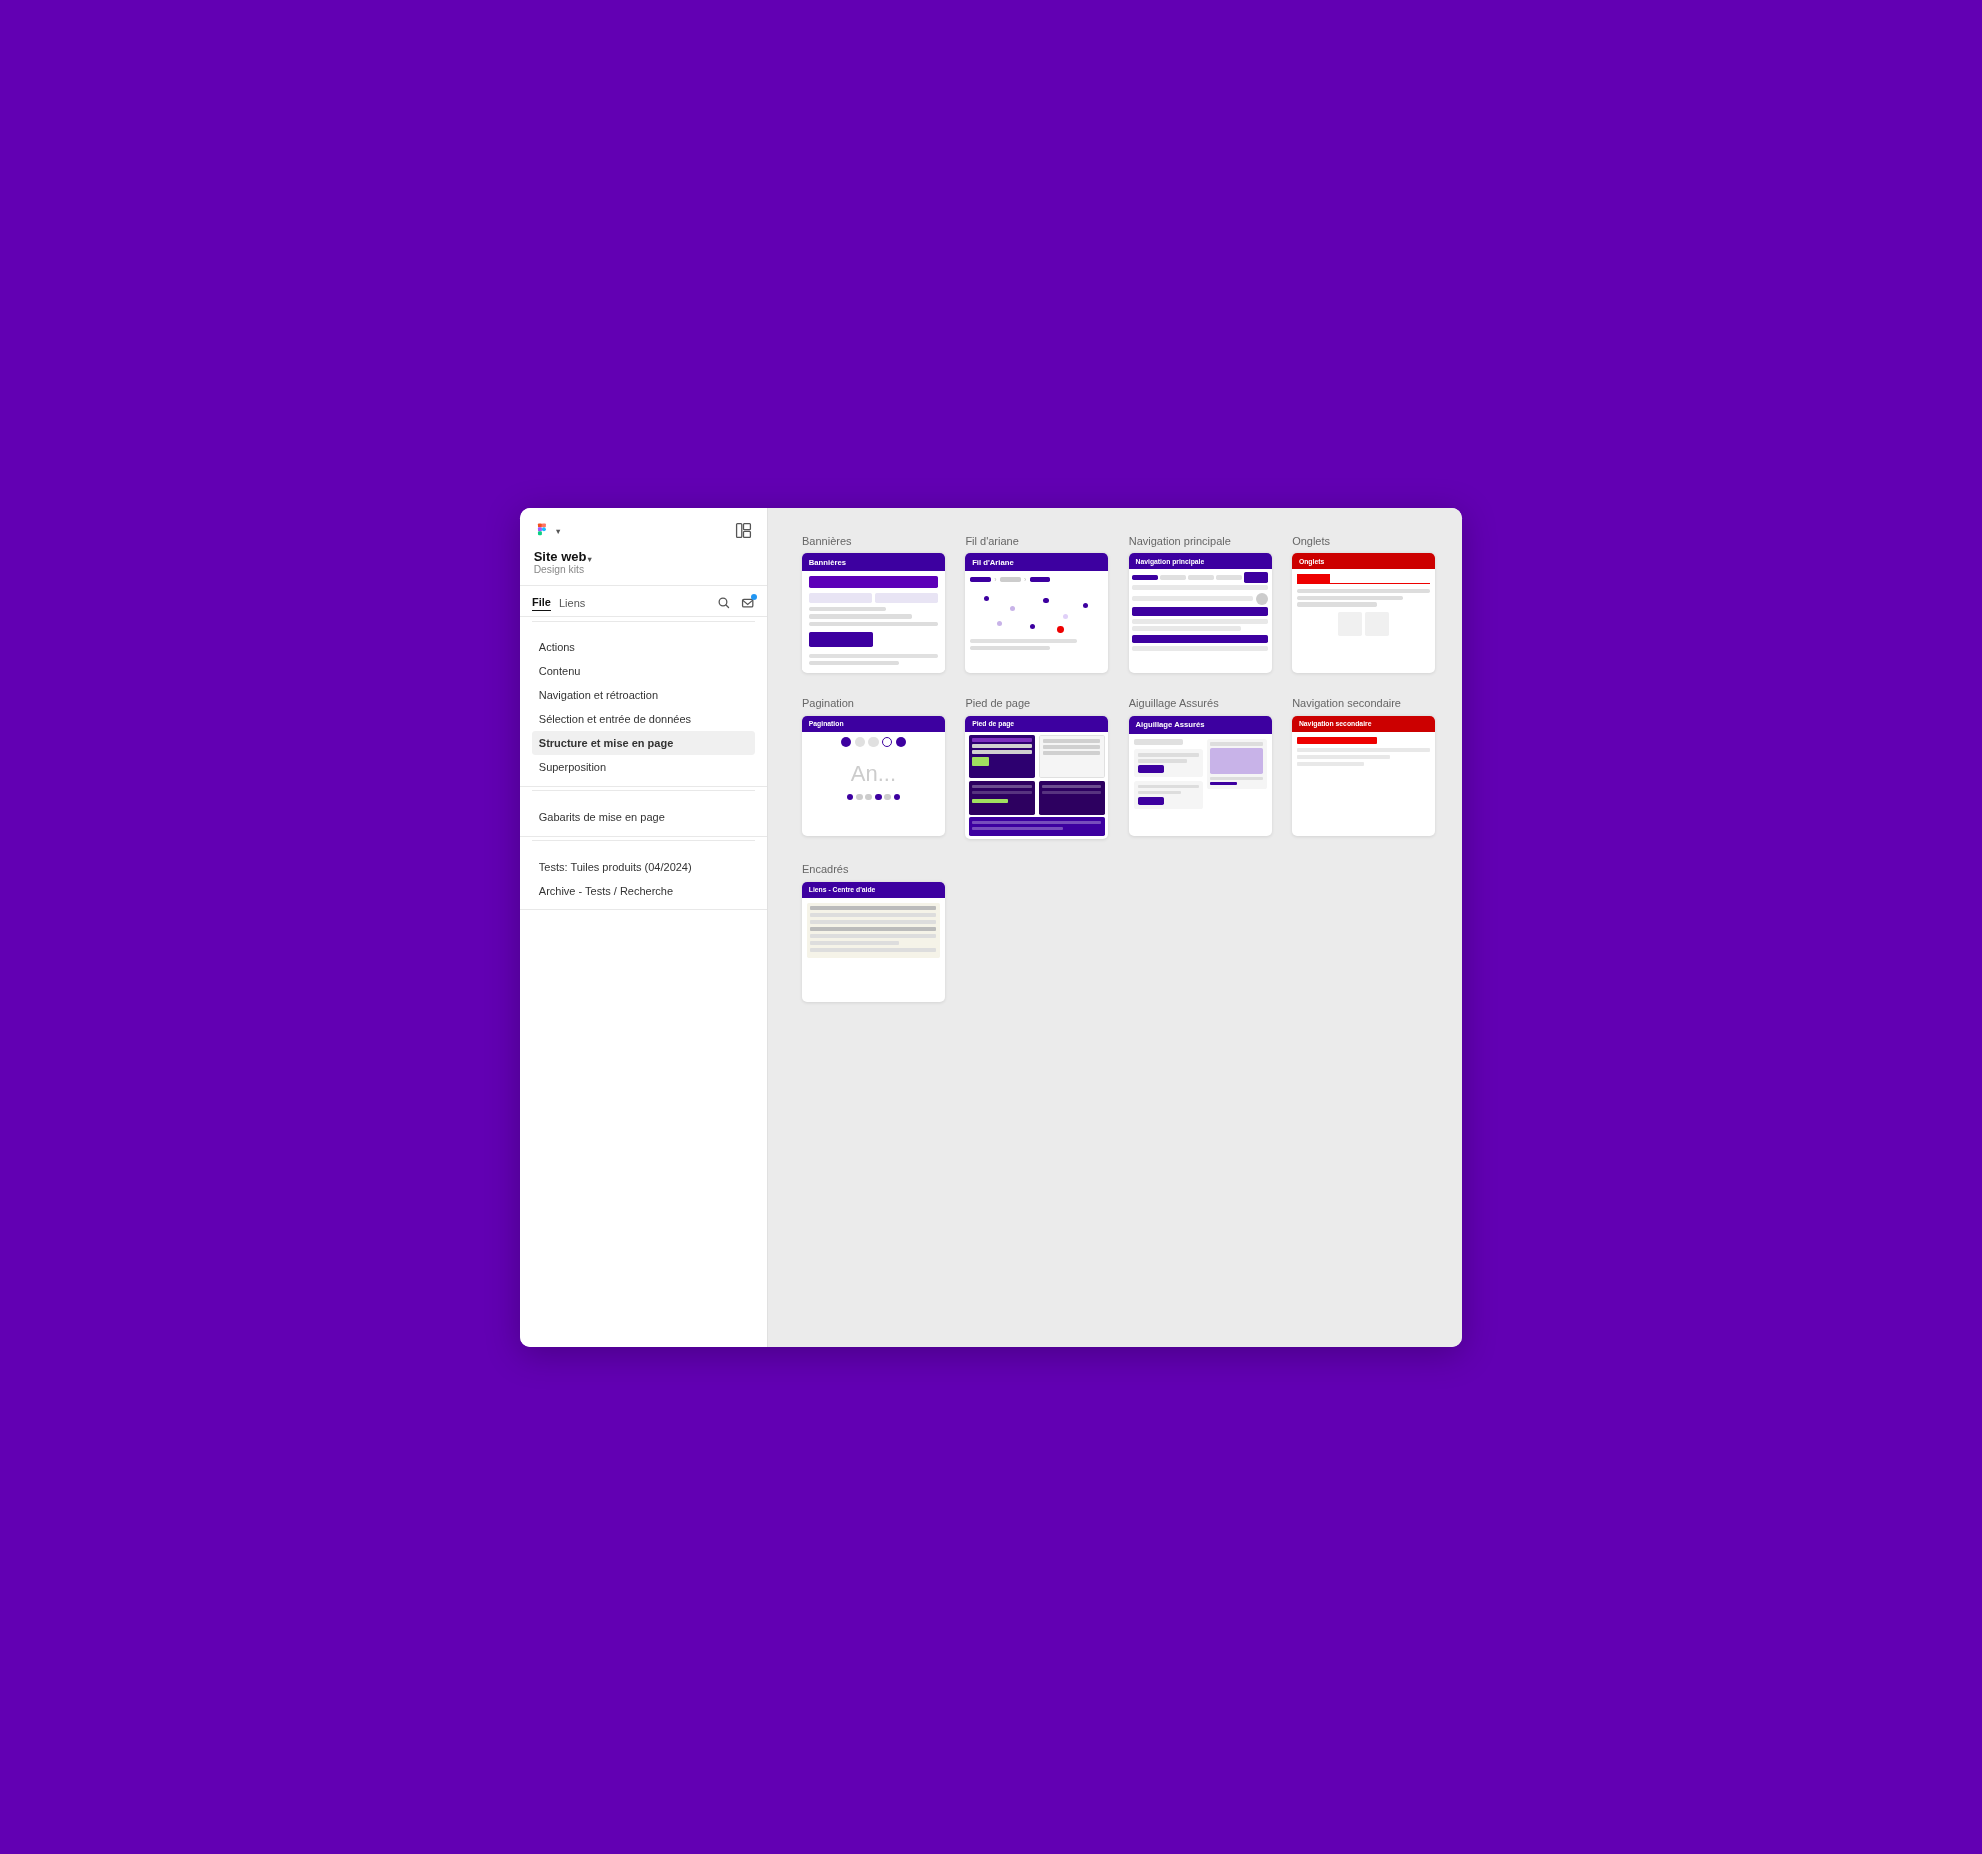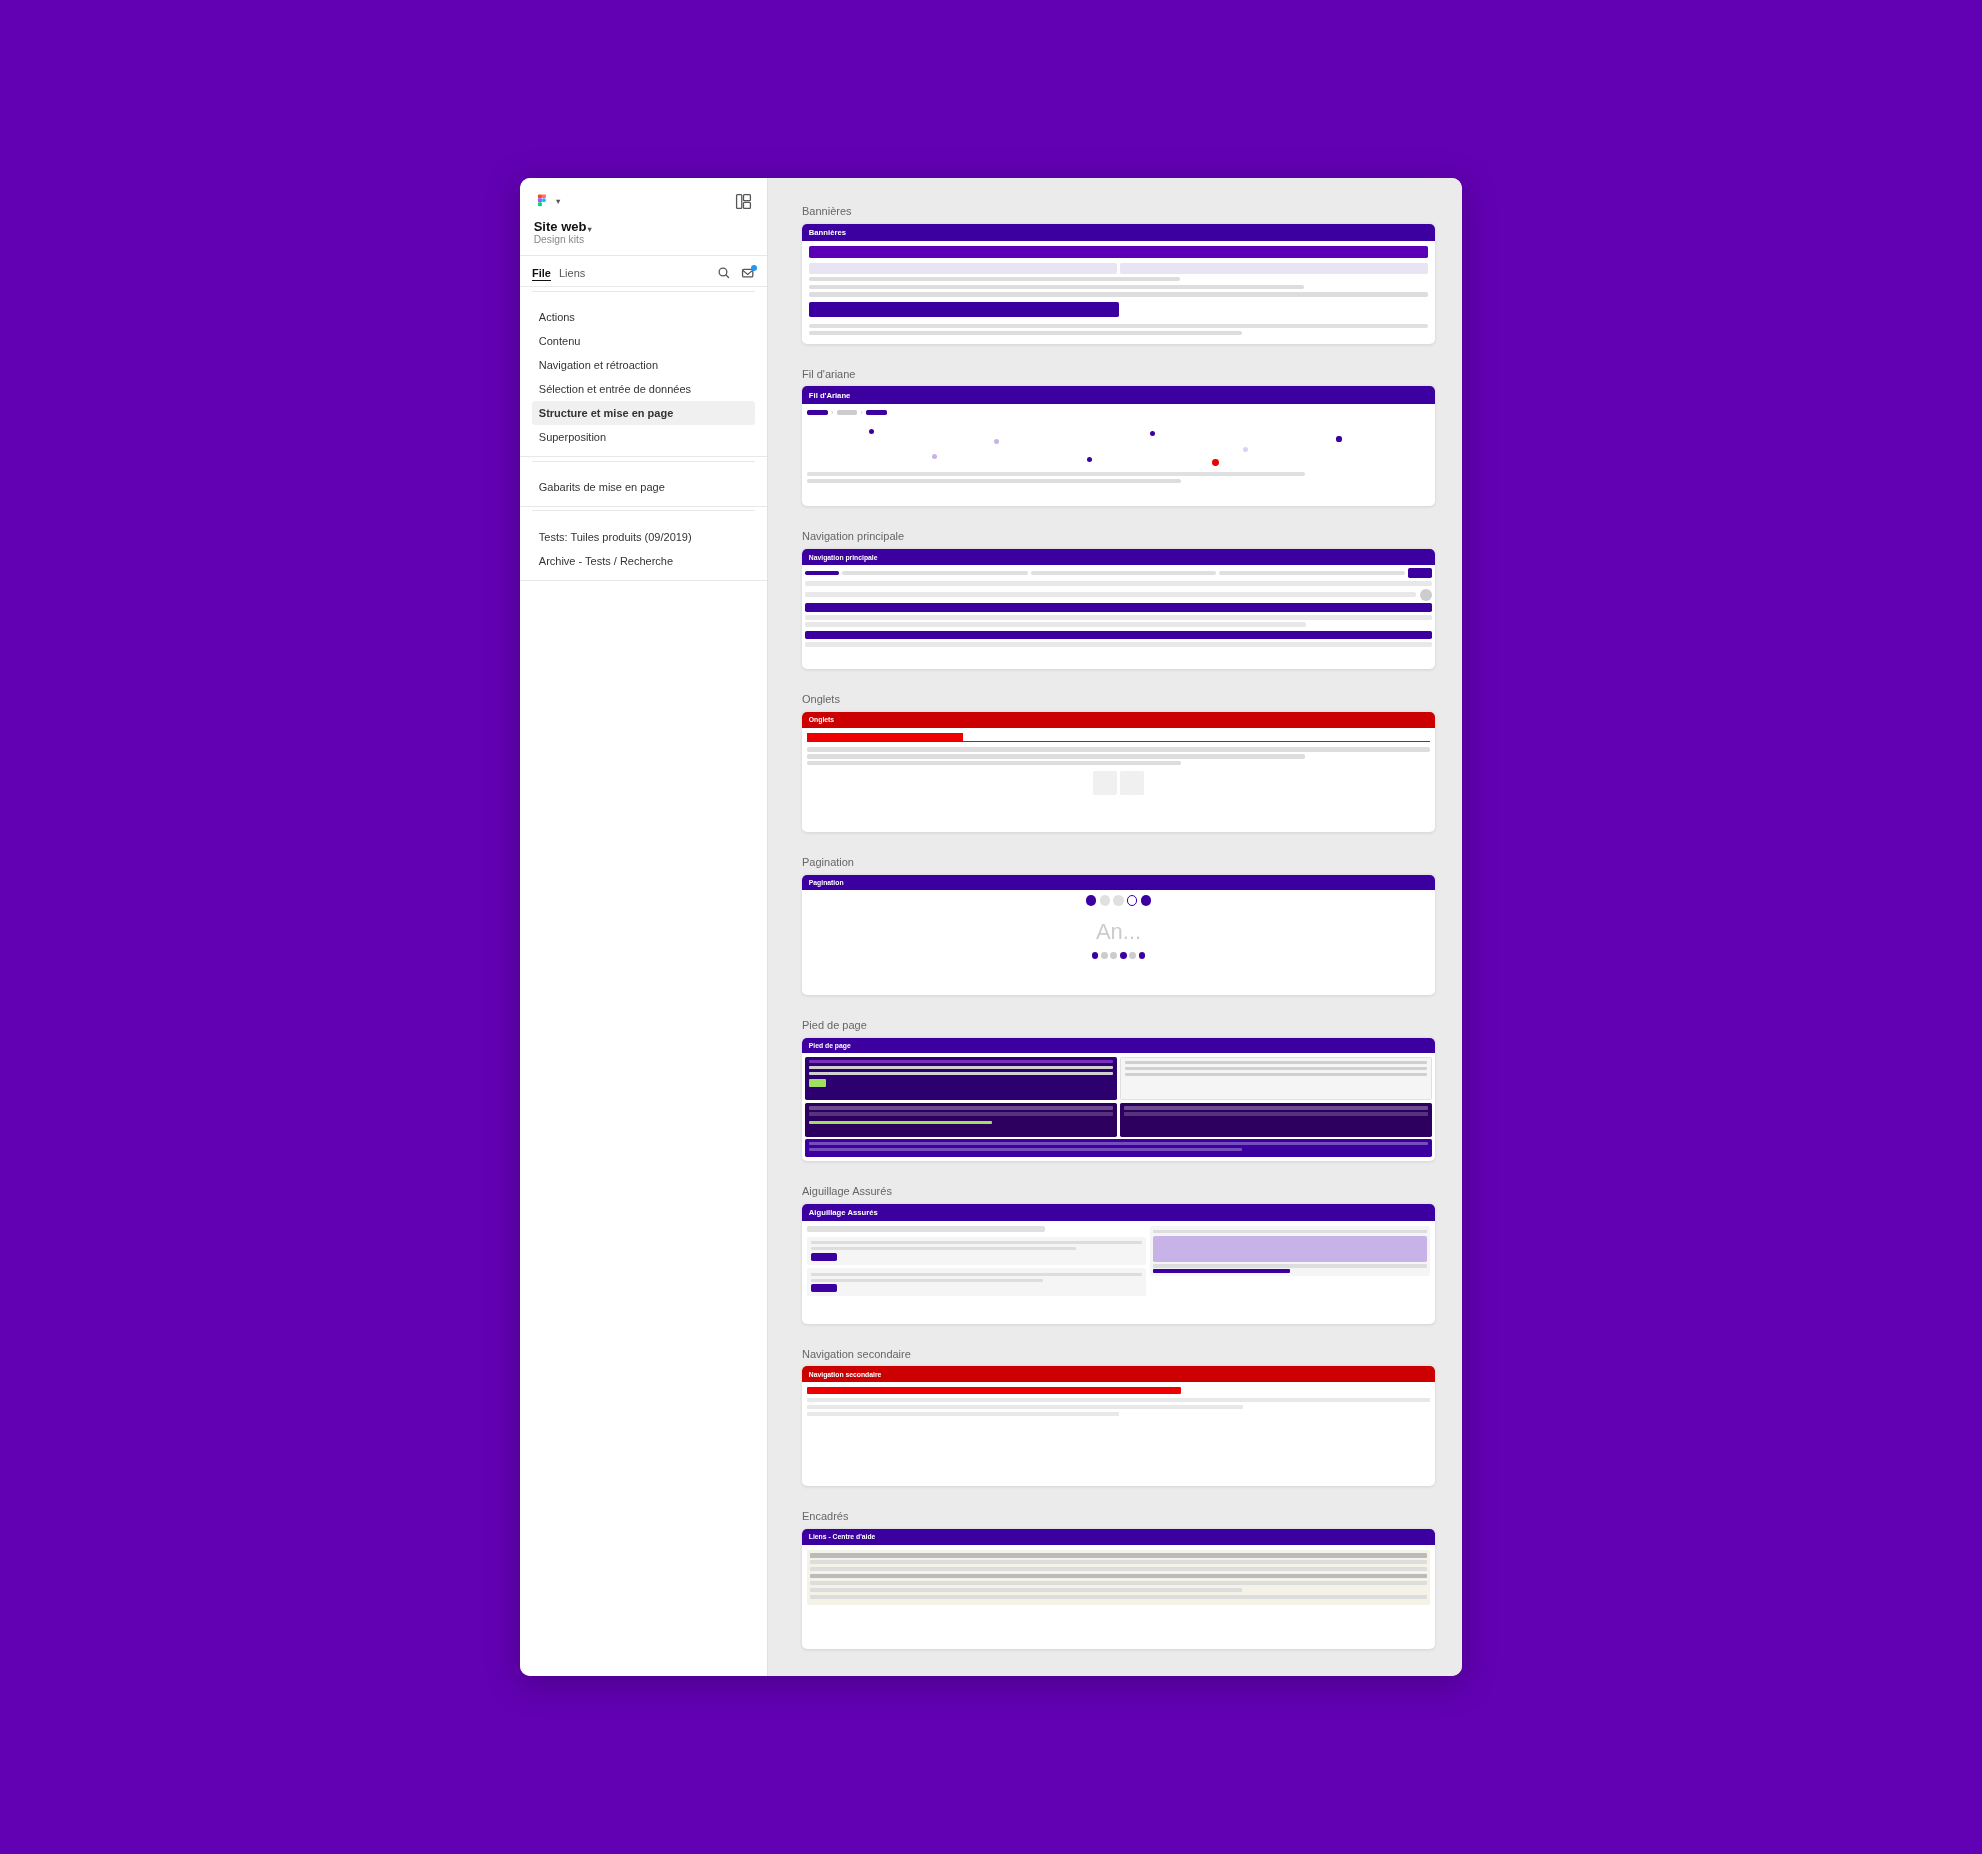--- a/index.html
+++ b/index.html
@@ -172,21 +172,21 @@
     }
     
     .main-content {
       flex: 1;
       background: #ebebeb;
       padding: 27px 27px 27px 34px;
       overflow-y: auto;
     }
     .pages-grid {
       display: grid;
-      grid-template-columns: repeat(1, 1fr);
+      grid-template-columns: repeat(4, 1fr);
       gap: 24px 20.5px;
     }
     .page-card {
       display: flex;
       flex-direction: column;
       gap: 6.8px;
     }
     .page-card-label {
       font-size: 11px;
       color: #666;
@@ -382,21 +382,21 @@
     <div class="nav-section">
       <div class="nav-item">
         <span>Gabarits de mise en page</span>
       </div>
     </div>
 
     <div class="section-divider"></div>
 
     <div class="nav-section">
       <div class="nav-item">
-        <span>Tests: Tuiles produits (09/2019)</span>
+        <span>Tests: Tuiles produits (04/2024)</span>
       </div>
       <div class="nav-item">
         <span>Archive - Tests / Recherche</span>
       </div>
     </div>
   </aside>
 
   <main class="main-content">
     <div class="pages-grid">
 

